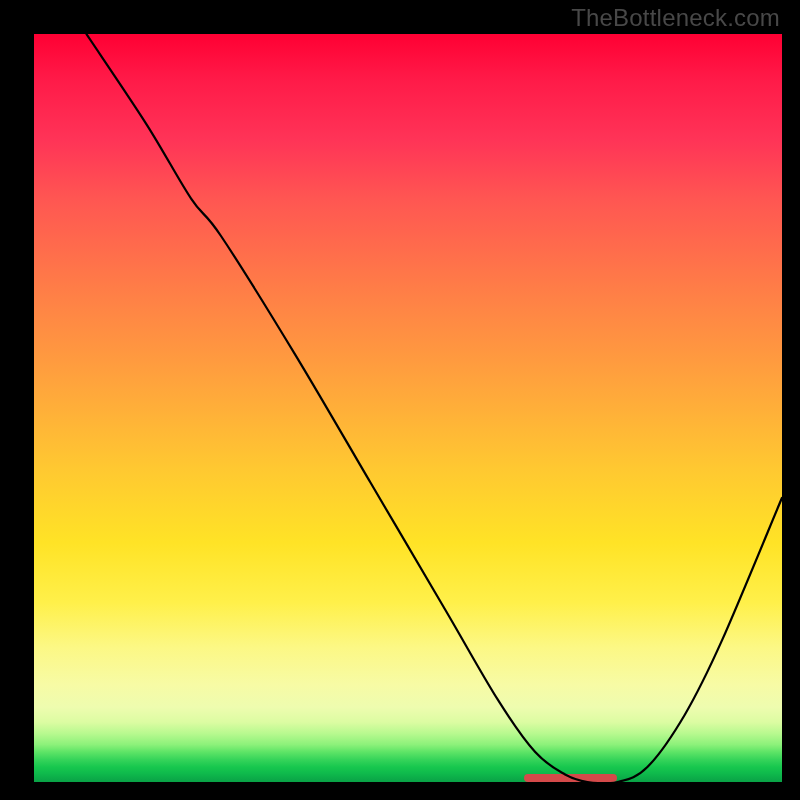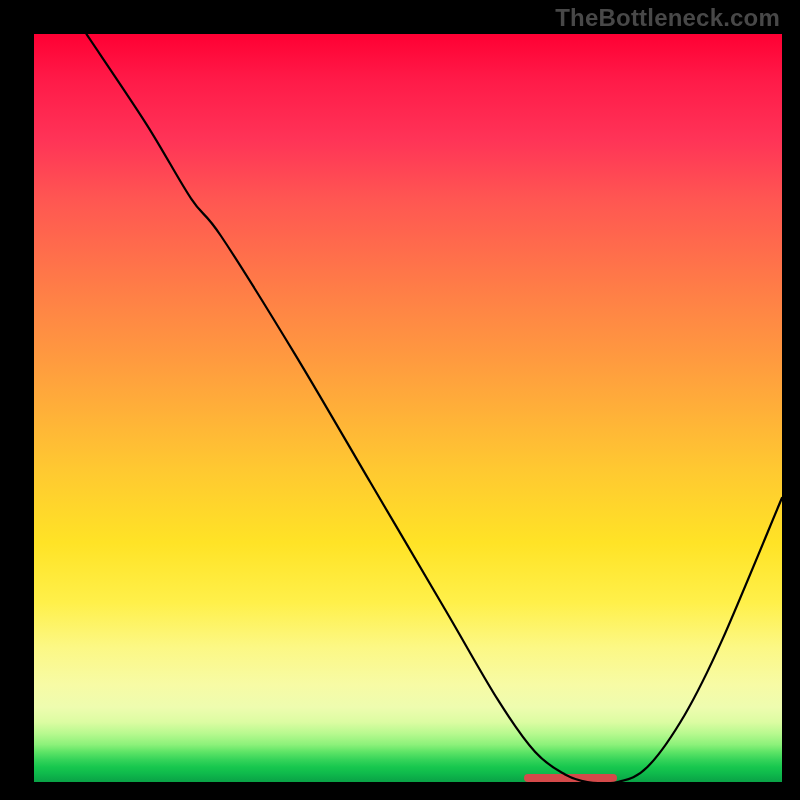--- a/index.html
+++ b/index.html
@@ -15,21 +15,21 @@
     width: 800px;
     height: 800px;
   }
   .watermark {
     position: absolute;
     top: 4px;
     right: 20px;
     color: #484848;
     font-family: Arial, Helvetica, sans-serif;
     font-size: 24px;
-    font-weight: bold;
+    font-weight: normal;
     letter-spacing: 0.2px;
     z-index: 10;
   }
   .plot-area {
     position: absolute;
     left: 34px;
     top: 34px;
     width: 748px;
     height: 748px;
     overflow: hidden;

